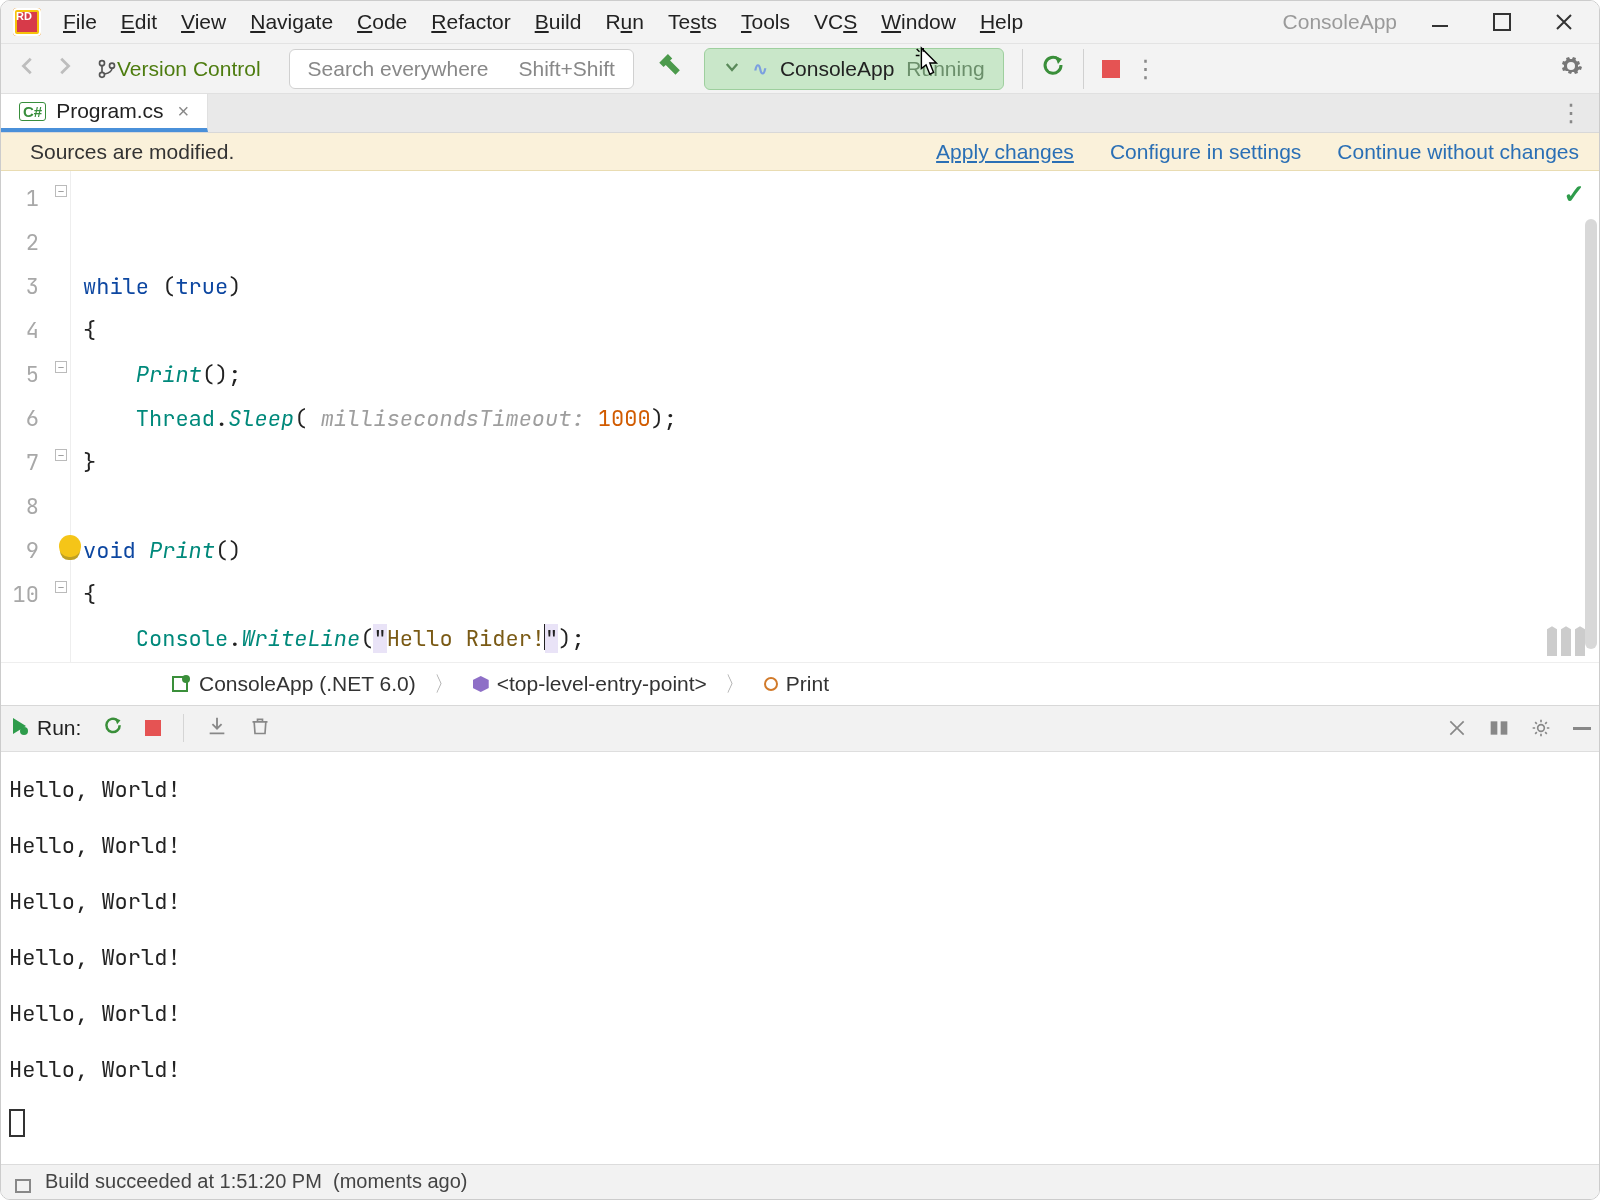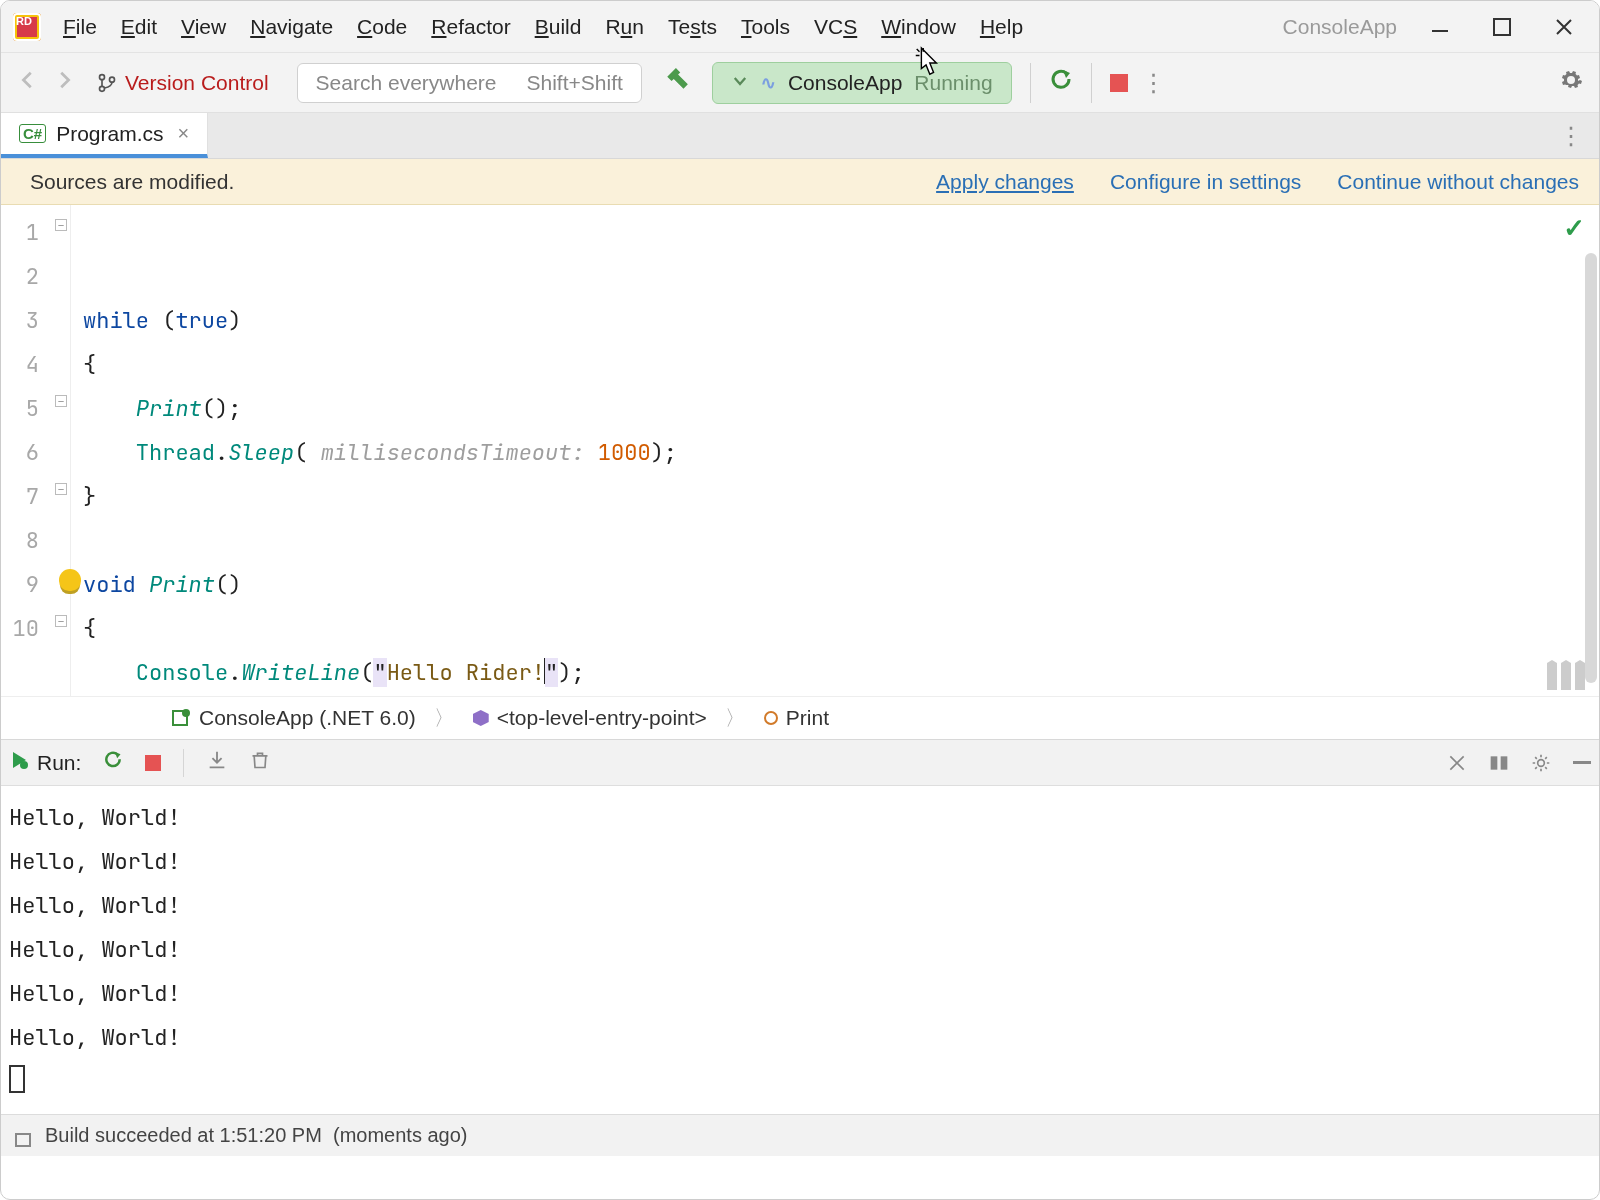--- a/index.html
+++ b/index.html
@@ -53,21 +53,21 @@
     display: flex;
     align-items: center;
     height: 60px;
     padding: 0 16px;
     background: #f3f3f3;
     border-bottom: 1px solid #e0e0e0;
     gap: 14px;
   }
   .nav-arrow { color: #bdbdbd; }
   .nav-arrow svg { width: 22px; height: 22px; }
-  .vc-branch { display: flex; align-items: center; gap: 8px; padding: 0 8px; color: #b91c1c;}
+  .vc-branch { display: flex; align-items: center; gap: 0; padding: 0 8px; color: #4d7c0f;}
   .vc-branch svg { width: 20px; height: 20px; stroke: #555; fill: none;}
   .search-box {
     display: flex; align-items: center;
     background: #fff; border: 1px solid #d0d0d0; border-radius: 6px;
     height: 40px; padding: 0 18px; color: #888; gap: 30px;
     margin-left: 6px;
   }
   .hammer { margin: 0 8px; }
   .hammer svg { width: 26px; height: 26px; }
   .run-config {
@@ -160,21 +160,21 @@
   .caret-bar { display:inline-block; width:2px; height:26px; background:#222; vertical-align:-4px; margin:0 -1px;}
   .q1 { background:#e9e3f7; } 
 
   .pencils { position:absolute; bottom:6px; right:14px; display:flex; gap:4px;}
   .pencils span { width:10px; height:30px; background:#ccc; clip-path: polygon(0 10%, 50% 0, 100% 10%, 100% 100%, 0 100%);}
 
   .scrollbar-v { position:absolute; top:48px; right:2px; width:12px; height:430px; background:#d8d8d8; border-radius:6px;}
   
   
   .breadcrumb {
-    display:flex; align-items:center; height:44px;
+    display:flex; align-items:center; height:52px;
     padding-left: 170px; gap:18px;
     background:#fff; border-top:1px solid #eee;
     font-size: 21px; color:#333;
     border-bottom: 1px solid #d8d8d8;
   }
   .bc-item { display:flex; align-items:center; gap:8px;}
   .bc-sep { color:#aaa; }
   .cube { display:inline-block; width:16px; height:16px; background:#8e6fc7;
     clip-path: polygon(50% 0, 100% 25%, 100% 75%, 50% 100%, 0 75%, 0 25%);}
   .fflag { display:inline-block; width:14px; height:14px; border:2px solid #d17a2a;
@@ -194,21 +194,21 @@
   .run-head .dl-icon svg { width:22px; height:22px; fill:#888;}
   .run-head .trash svg { width:20px; height:20px; fill:#888;}
   .run-head .sep { width:1px; height:28px; background:#d5d5d5;}
   .run-head .right { margin-left:auto; display:flex; gap:22px; align-items:center;}
   .run-head .right svg { width:20px; height:20px; fill:#888;}
   .run-head .minline { width:18px; height:3px; background:#888;}
 
   .console {
     flex:1; padding: 10px 8px;
     font-family:"JetBrains Mono","Consolas",monospace;
-    font-size:22px; line-height:44px; color:#222;
+    font-size:22px; line-height:56px; color:#222;
     white-space:pre;
   }
   .console .cursor-box { display:inline-block; border:2px solid #333; width:16px; height:28px; vertical-align:-4px;}
 
   
   .statusbar {
     display:flex; align-items:center; height:42px;
     background:#f2f2f2; border-top:1px solid #dcdcdc;
     padding:0 14px; gap:26px; font-size:20px; color:#444;
   }

